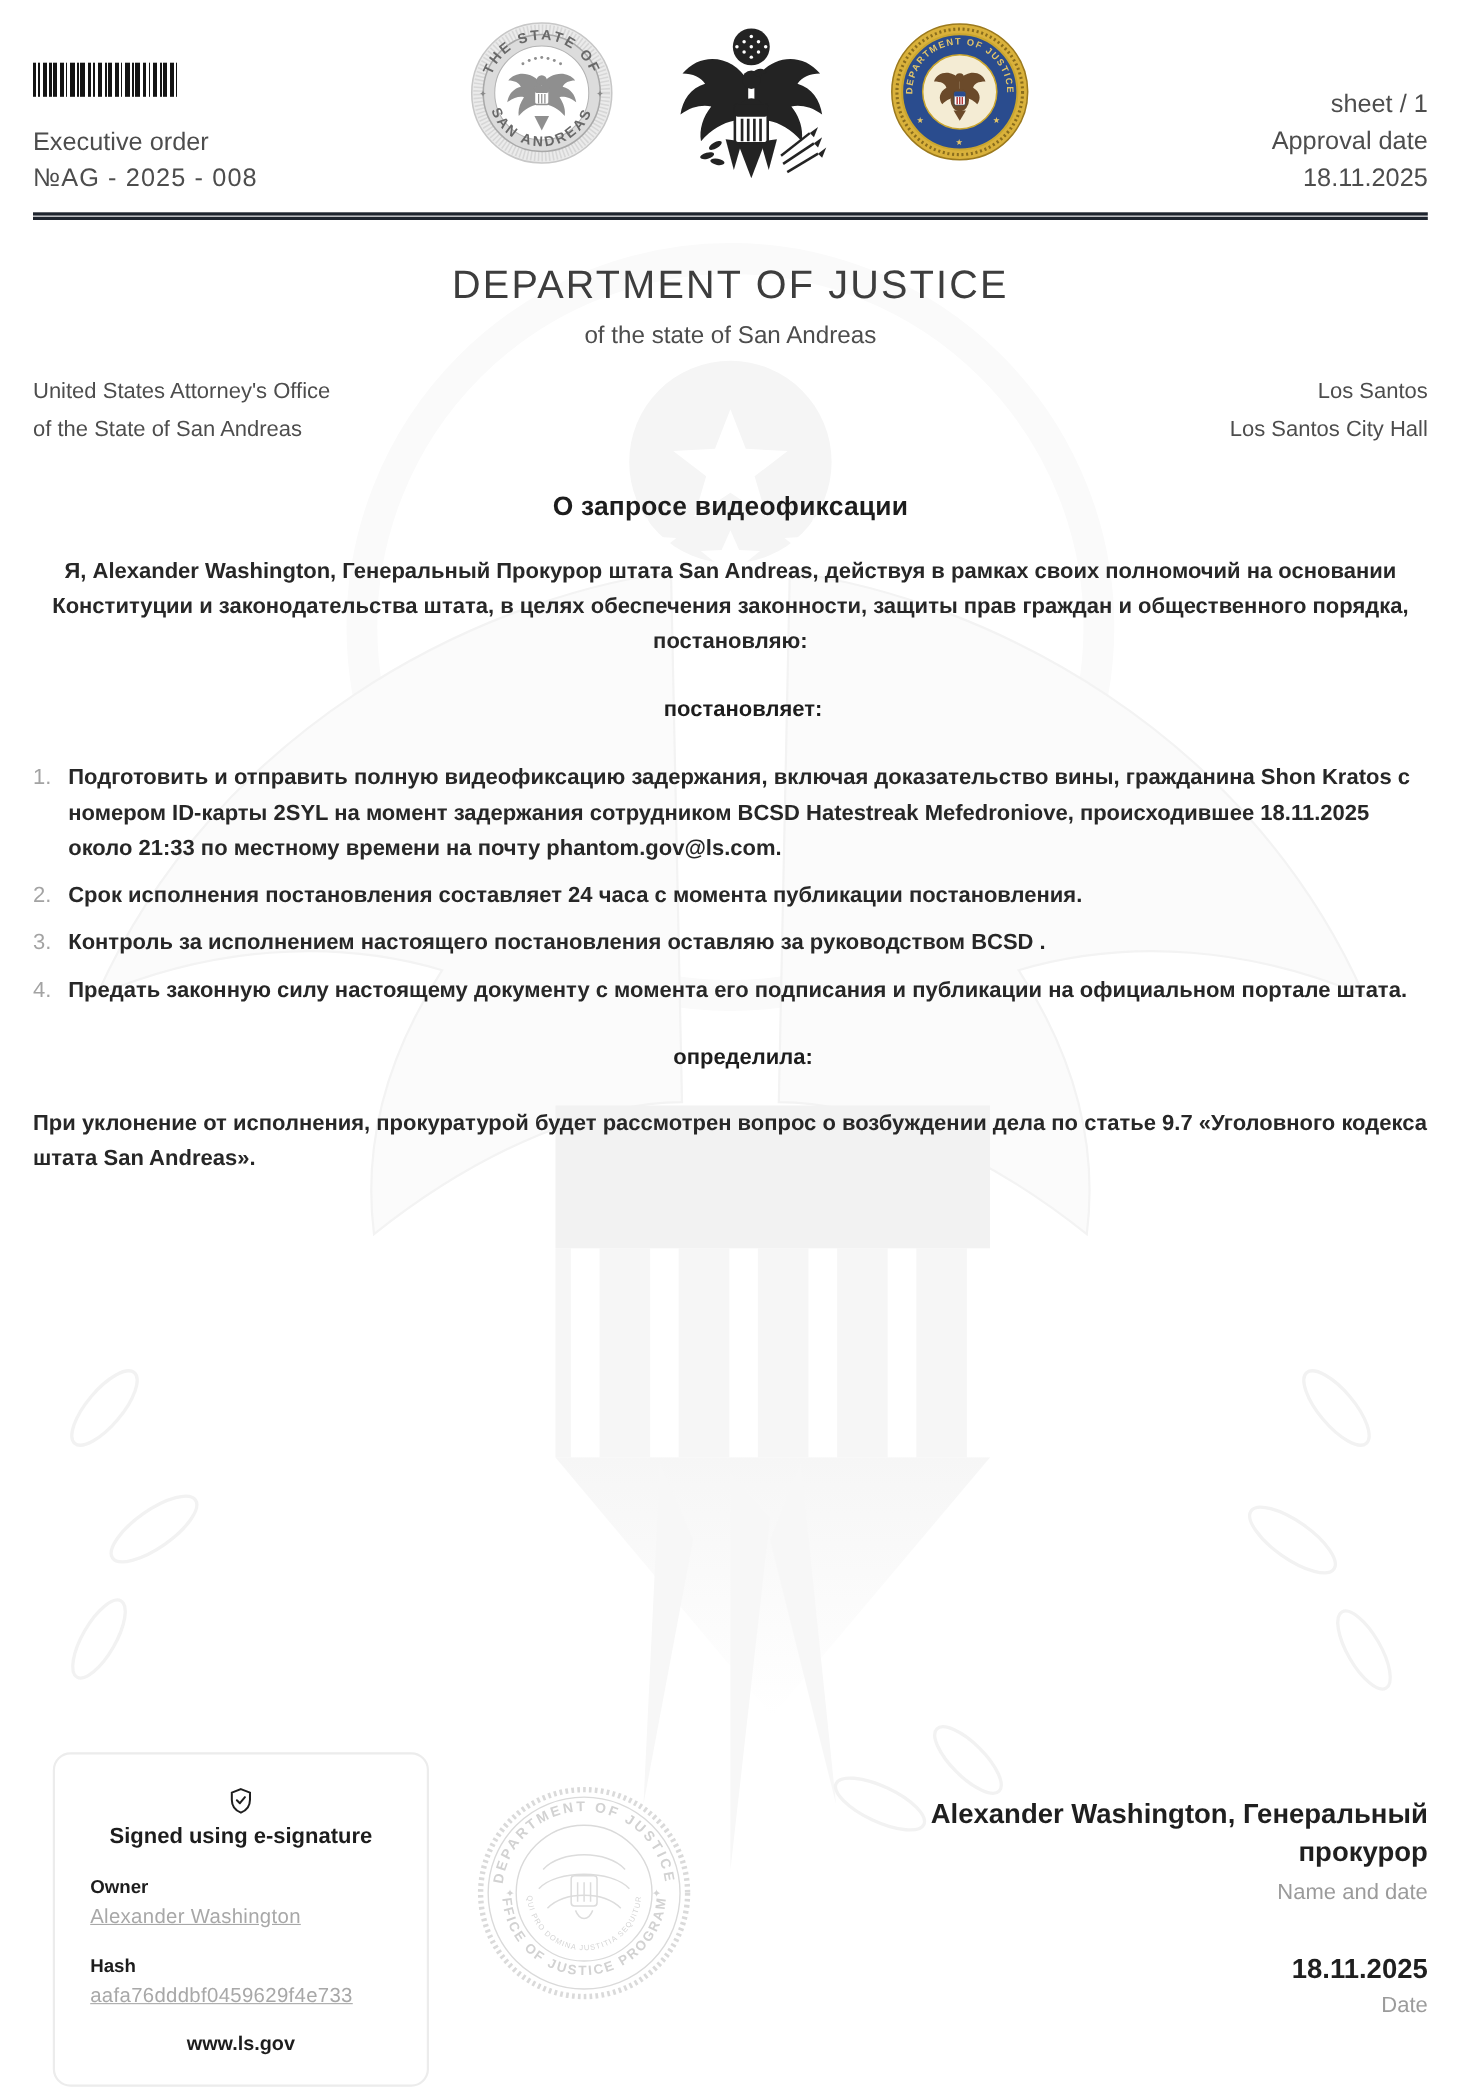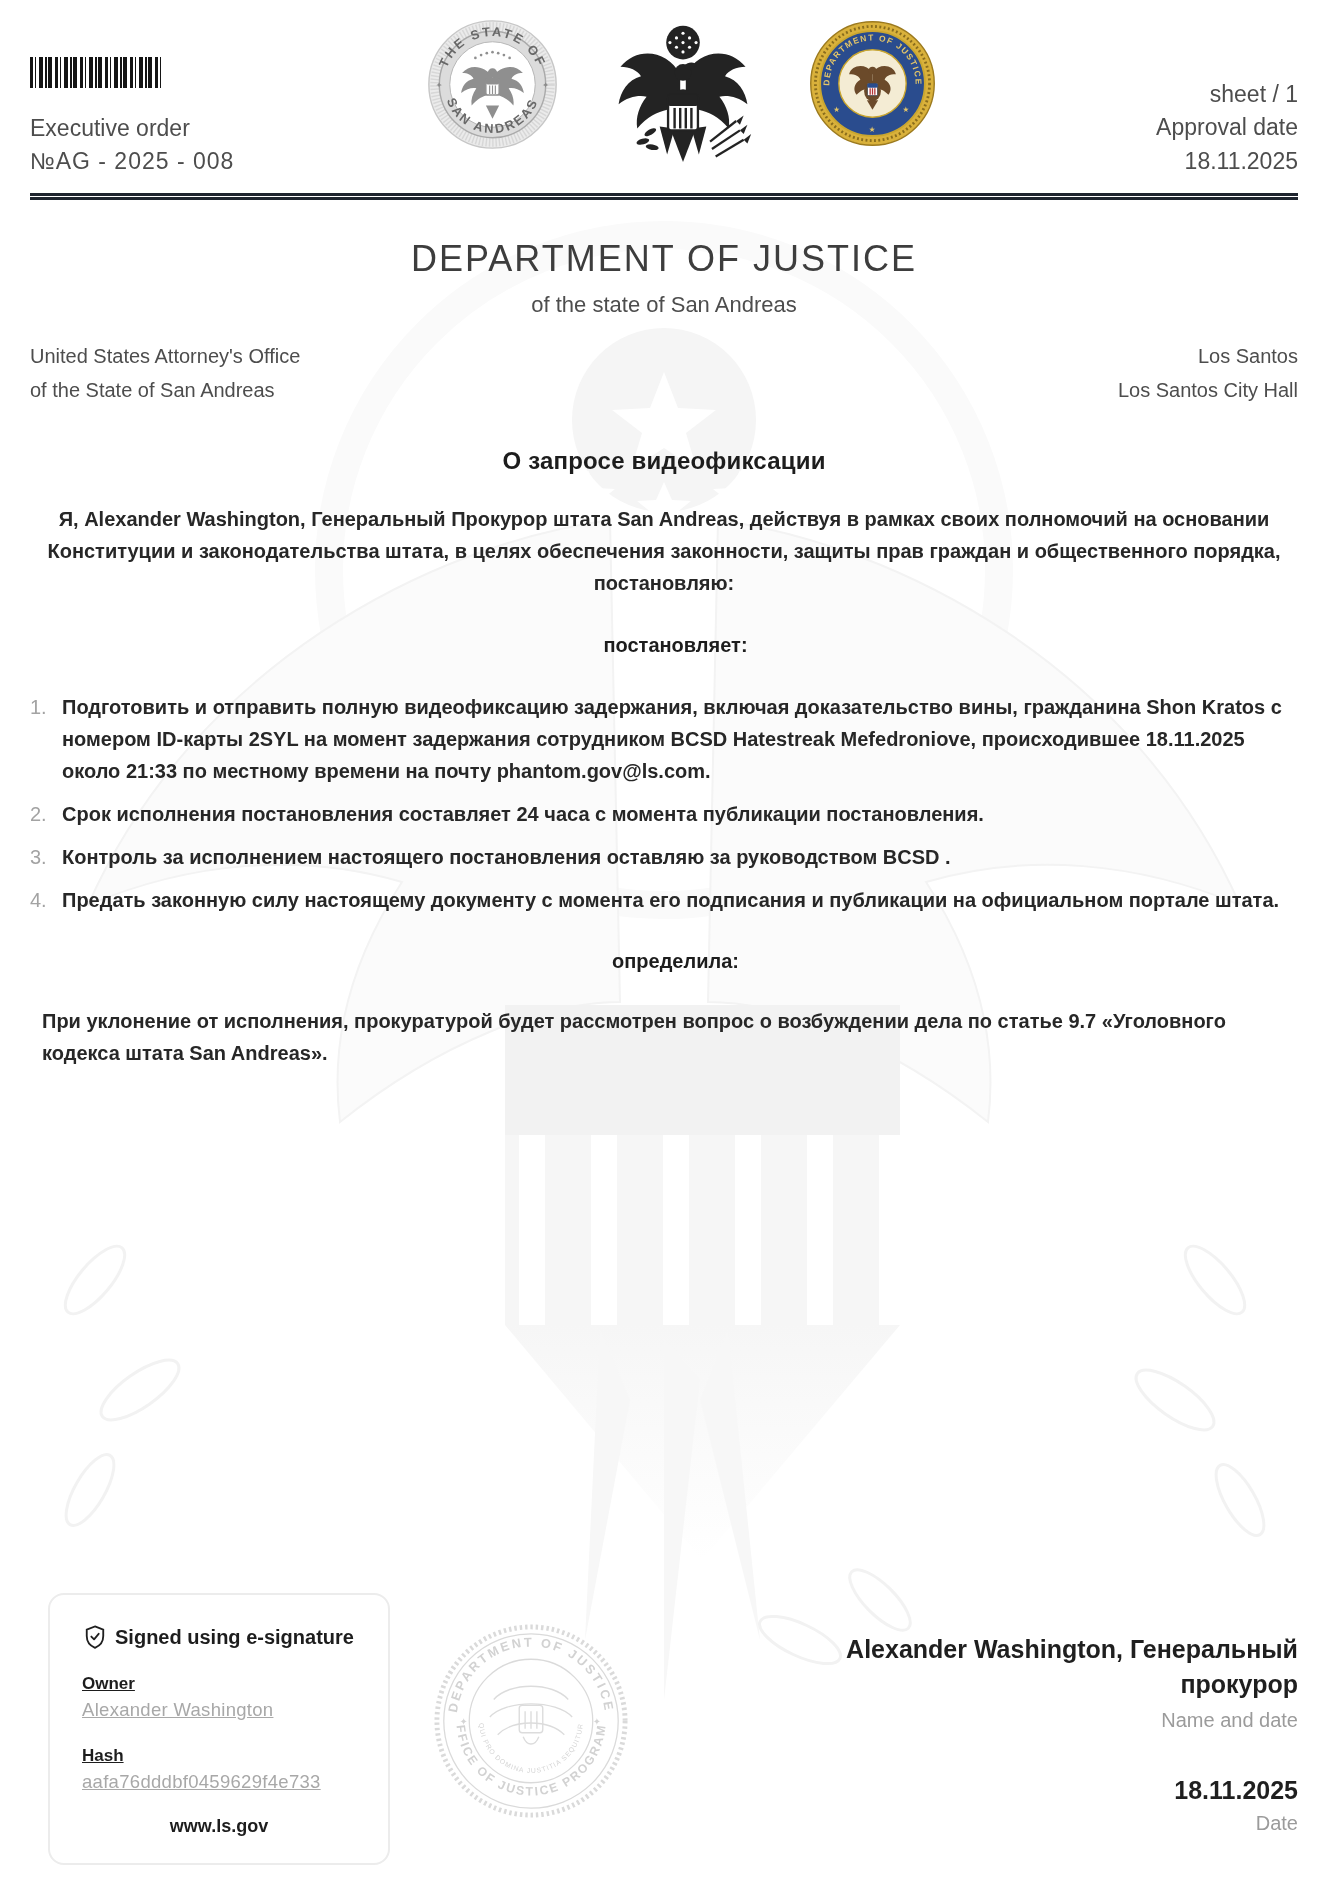--- a/index.html
+++ b/index.html
@@ -34,27 +34,27 @@
   .offices{display:flex;justify-content:space-between;padding:0 30px;margin-top:21px;font-size:20px;color:var(--muted);line-height:1.7;}
   .offices .right{text-align:right;}
 
   .subject{margin-top:40px;text-align:center;font-size:24px;font-weight:800;color:#1d1d1d;letter-spacing:.2px;}
   .preamble{margin:28px 30px 0;text-align:center;font-size:20px;font-weight:700;color:#272727;line-height:1.62;}
   .sec-h{margin-top:34px;text-align:center;font-size:20px;font-weight:800;color:#1d1d1d;padding-left:23px;}
 
   .ol{margin:34px 30px 0;}
   .ol-item{position:relative;padding-left:32px;font-size:20px;font-weight:700;color:#272727;line-height:1.6;margin-bottom:11px;}
   .ol-item .num{position:absolute;left:0;top:0;color:var(--faint);font-weight:400;}
-  .closing{margin:32px 42px 0;font-size:20px;font-weight:700;color:#272727;line-height:1.62;}
+  .closing{margin:32px 30px 0;font-size:20px;font-weight:700;color:#272727;line-height:1.62;}
 
   
   .sign-card{position:absolute;left:48px;top:1593px;width:342px;min-height:254px;z-index:2;
     background:#fff;border:2px solid #ececec;border-radius:16px;padding:30px 32px 26px;}
-  .sc-title{display:flex;align-items:center;justify-content:center;gap:9px;font-size:20px;font-weight:800;color:#1d1d1d;}
-  .sc-label{margin-top:25px;font-size:17px;font-weight:800;color:#1d1d1d;text-decoration:underline;}
+  .sc-title{display:flex;align-items:center;justify-content:center;gap:9px;font-size:20px;font-weight:800;color:#1d1d1d;flex-direction:column;}
+  .sc-label{margin-top:25px;font-size:17px;font-weight:800;color:#1d1d1d;}
   .sc-value{margin-top:5px;font-size:18.5px;color:#a8a8a8;letter-spacing:.3px;text-decoration:underline;}
   .sc-site{margin-top:23px;text-align:center;font-size:18px;font-weight:800;color:#1d1d1d;}
 
   .stamp{position:absolute;left:433px;top:1623px;z-index:1;}
 
   .sign-right{position:absolute;right:30px;top:1632px;width:500px;text-align:right;z-index:2;}
   .sr-name{font-size:25px;font-weight:800;color:#1f1f1f;line-height:1.4;}
   .sr-cap{margin-top:7px;font-size:20px;color:#9b9b9b;}
   .sr-date{margin-top:44px;font-size:25px;font-weight:800;color:#1f1f1f;}
 </style>

